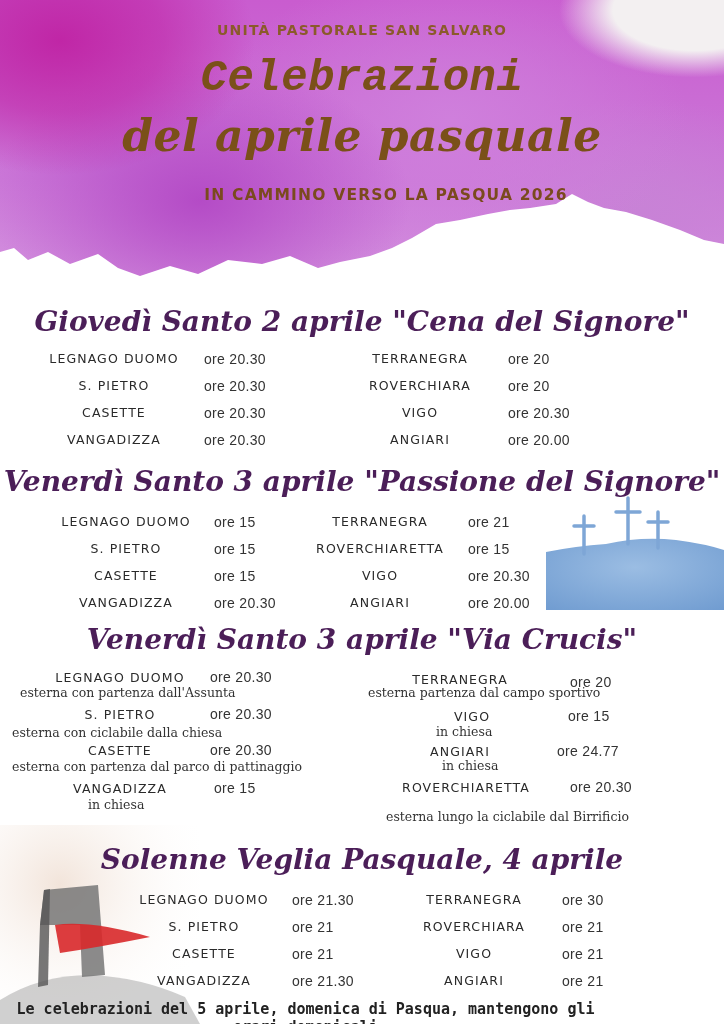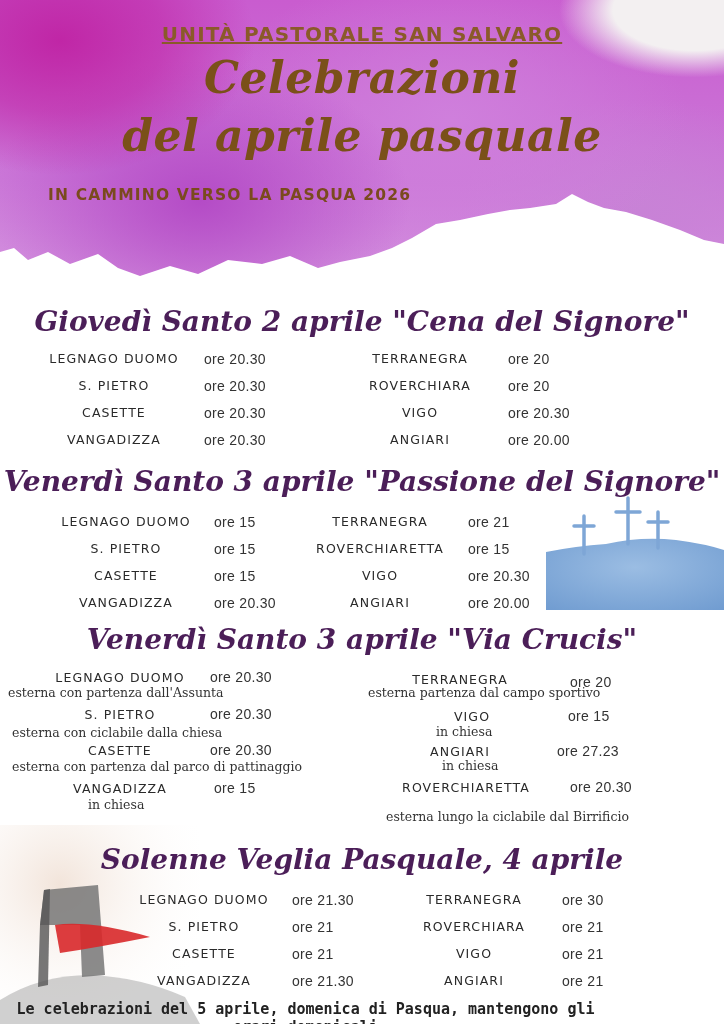--- a/index.html
+++ b/index.html
@@ -17,32 +17,32 @@
       linear-gradient(180deg, #c95ccf 0%, #cb78d8 60%, #d596e0 100%);
   }
   .header-white-corner {
     position: absolute; right: 0; top: 0; width: 230px; height: 110px;
     background: radial-gradient(ellipse 180px 90px at 200px 10px, #f3f0f1 0%, #f3f0f1 45%, rgba(243,240,241,0) 75%);
   }
   .mountain-svg { position: absolute; left: 0; top: 190px; }
 
   .org-name {
     position: absolute; left: 0; width: 724px; top: 22px; text-align: center;
-    font-family: "DejaVu Sans", sans-serif; font-weight: bold; font-size: 20px;
-    letter-spacing: 1.2px; color: #8a5a2a; text-decoration: underline;
+    font-family: "DejaVu Sans", sans-serif; font-weight: bold; font-size: 14px;
+    letter-spacing: 1.2px; color: #8a5a2a;
   }
   .main-title {
     position: absolute; left: 0; width: 724px; text-align: center;
     font-family: "DejaVu Serif", serif; font-style: italic; font-weight: bold;
     color: #7a5019; font-size: 44px; line-height: 52px; letter-spacing: 0.5px;
   }
-  .main-title.l1 { top: 52px; }
+  .main-title.l1 { top: 52px; font-family: Liberation Mono, monospace; }
   .main-title.l2 { top: 110px; }
   .subtitle {
-    position: absolute; left: 0; width: 724px; top: 186px; 
+    position: absolute; left: 0; width: 724px; top: 186px; text-align: center;
     font-family: "DejaVu Sans", sans-serif; font-weight: bold; font-size: 15.5px;
     letter-spacing: 1.2px; color: #7a4a1e; padding-left: 48px;
   }
 
   
   .sec-title {
     position: absolute; left: 0; width: 724px; text-align: center;
     font-family: "DejaVu Serif", serif; font-style: italic; font-weight: bold;
     color: #4b1e58; font-size: 28px; line-height: 36px;
   }
@@ -159,21 +159,21 @@
     <span class="time" style="left:468px;">ore 20.00</span>
   </div>
 </div>
 
 <div class="sec-title" style="top:622px;">Venerdì Santo 3 aprile "Via Crucis"</div>
 
 <div>
 
   <span class="place" style="left:40px;width:160px;top:670px;">LEGNAGO DUOMO</span>
   <span class="time" style="left:210px;top:669px;">ore 20.30</span>
-  <span class="note" style="left:8px;top:685px;">esterna con partenza dall'Assunta</span>
+  <span class="note" style="left:20px;top:685px;">esterna con partenza dall'Assunta</span>
 
   <span class="place" style="left:40px;width:160px;top:707px;">S. PIETRO</span>
   <span class="time" style="left:210px;top:706px;">ore 20.30</span>
   <span class="note" style="left:12px;top:725px;">esterna con ciclabile dalla chiesa</span>
 
   <span class="place" style="left:40px;width:160px;top:743px;">CASETTE</span>
   <span class="time" style="left:210px;top:742px;">ore 20.30</span>
   <span class="note" style="left:12px;top:759px;">esterna con partenza dal parco di pattinaggio</span>
 
   <span class="place" style="left:40px;width:160px;top:781px;">VANGADIZZA</span>
@@ -182,21 +182,21 @@
 
   <span class="place" style="left:380px;width:160px;top:672px;">TERRANEGRA</span>
   <span class="time" style="left:570px;top:674px;">ore 20</span>
   <span class="note" style="left:368px;top:685px;">esterna partenza dal campo sportivo</span>
 
   <span class="place" style="left:392px;width:160px;top:709px;">VIGO</span>
   <span class="time" style="left:568px;top:708px;">ore 15</span>
   <span class="note" style="left:436px;top:724px;">in chiesa</span>
 
   <span class="place" style="left:380px;width:160px;top:744px;">ANGIARI</span>
-  <span class="time" style="left:557px;top:743px;">ore 27.23</span>
+  <span class="time" style="left:557px;top:743px;">ore 24.77</span>
   <span class="note" style="left:442px;top:758px;">in chiesa</span>
 
   <span class="place" style="left:386px;width:160px;top:780px;">ROVERCHIARETTA</span>
   <span class="time" style="left:570px;top:779px;">ore 20.30</span>
   <span class="note" style="left:386px;top:809px;text-align:center;">esterna lungo la ciclabile dal Birrificio</span>
 </div>
 
 <svg class="deco-tomb" viewBox="0 0 200 199">
   <defs>
     <radialGradient id="sandbg" cx="30%" cy="30%" r="80%">

